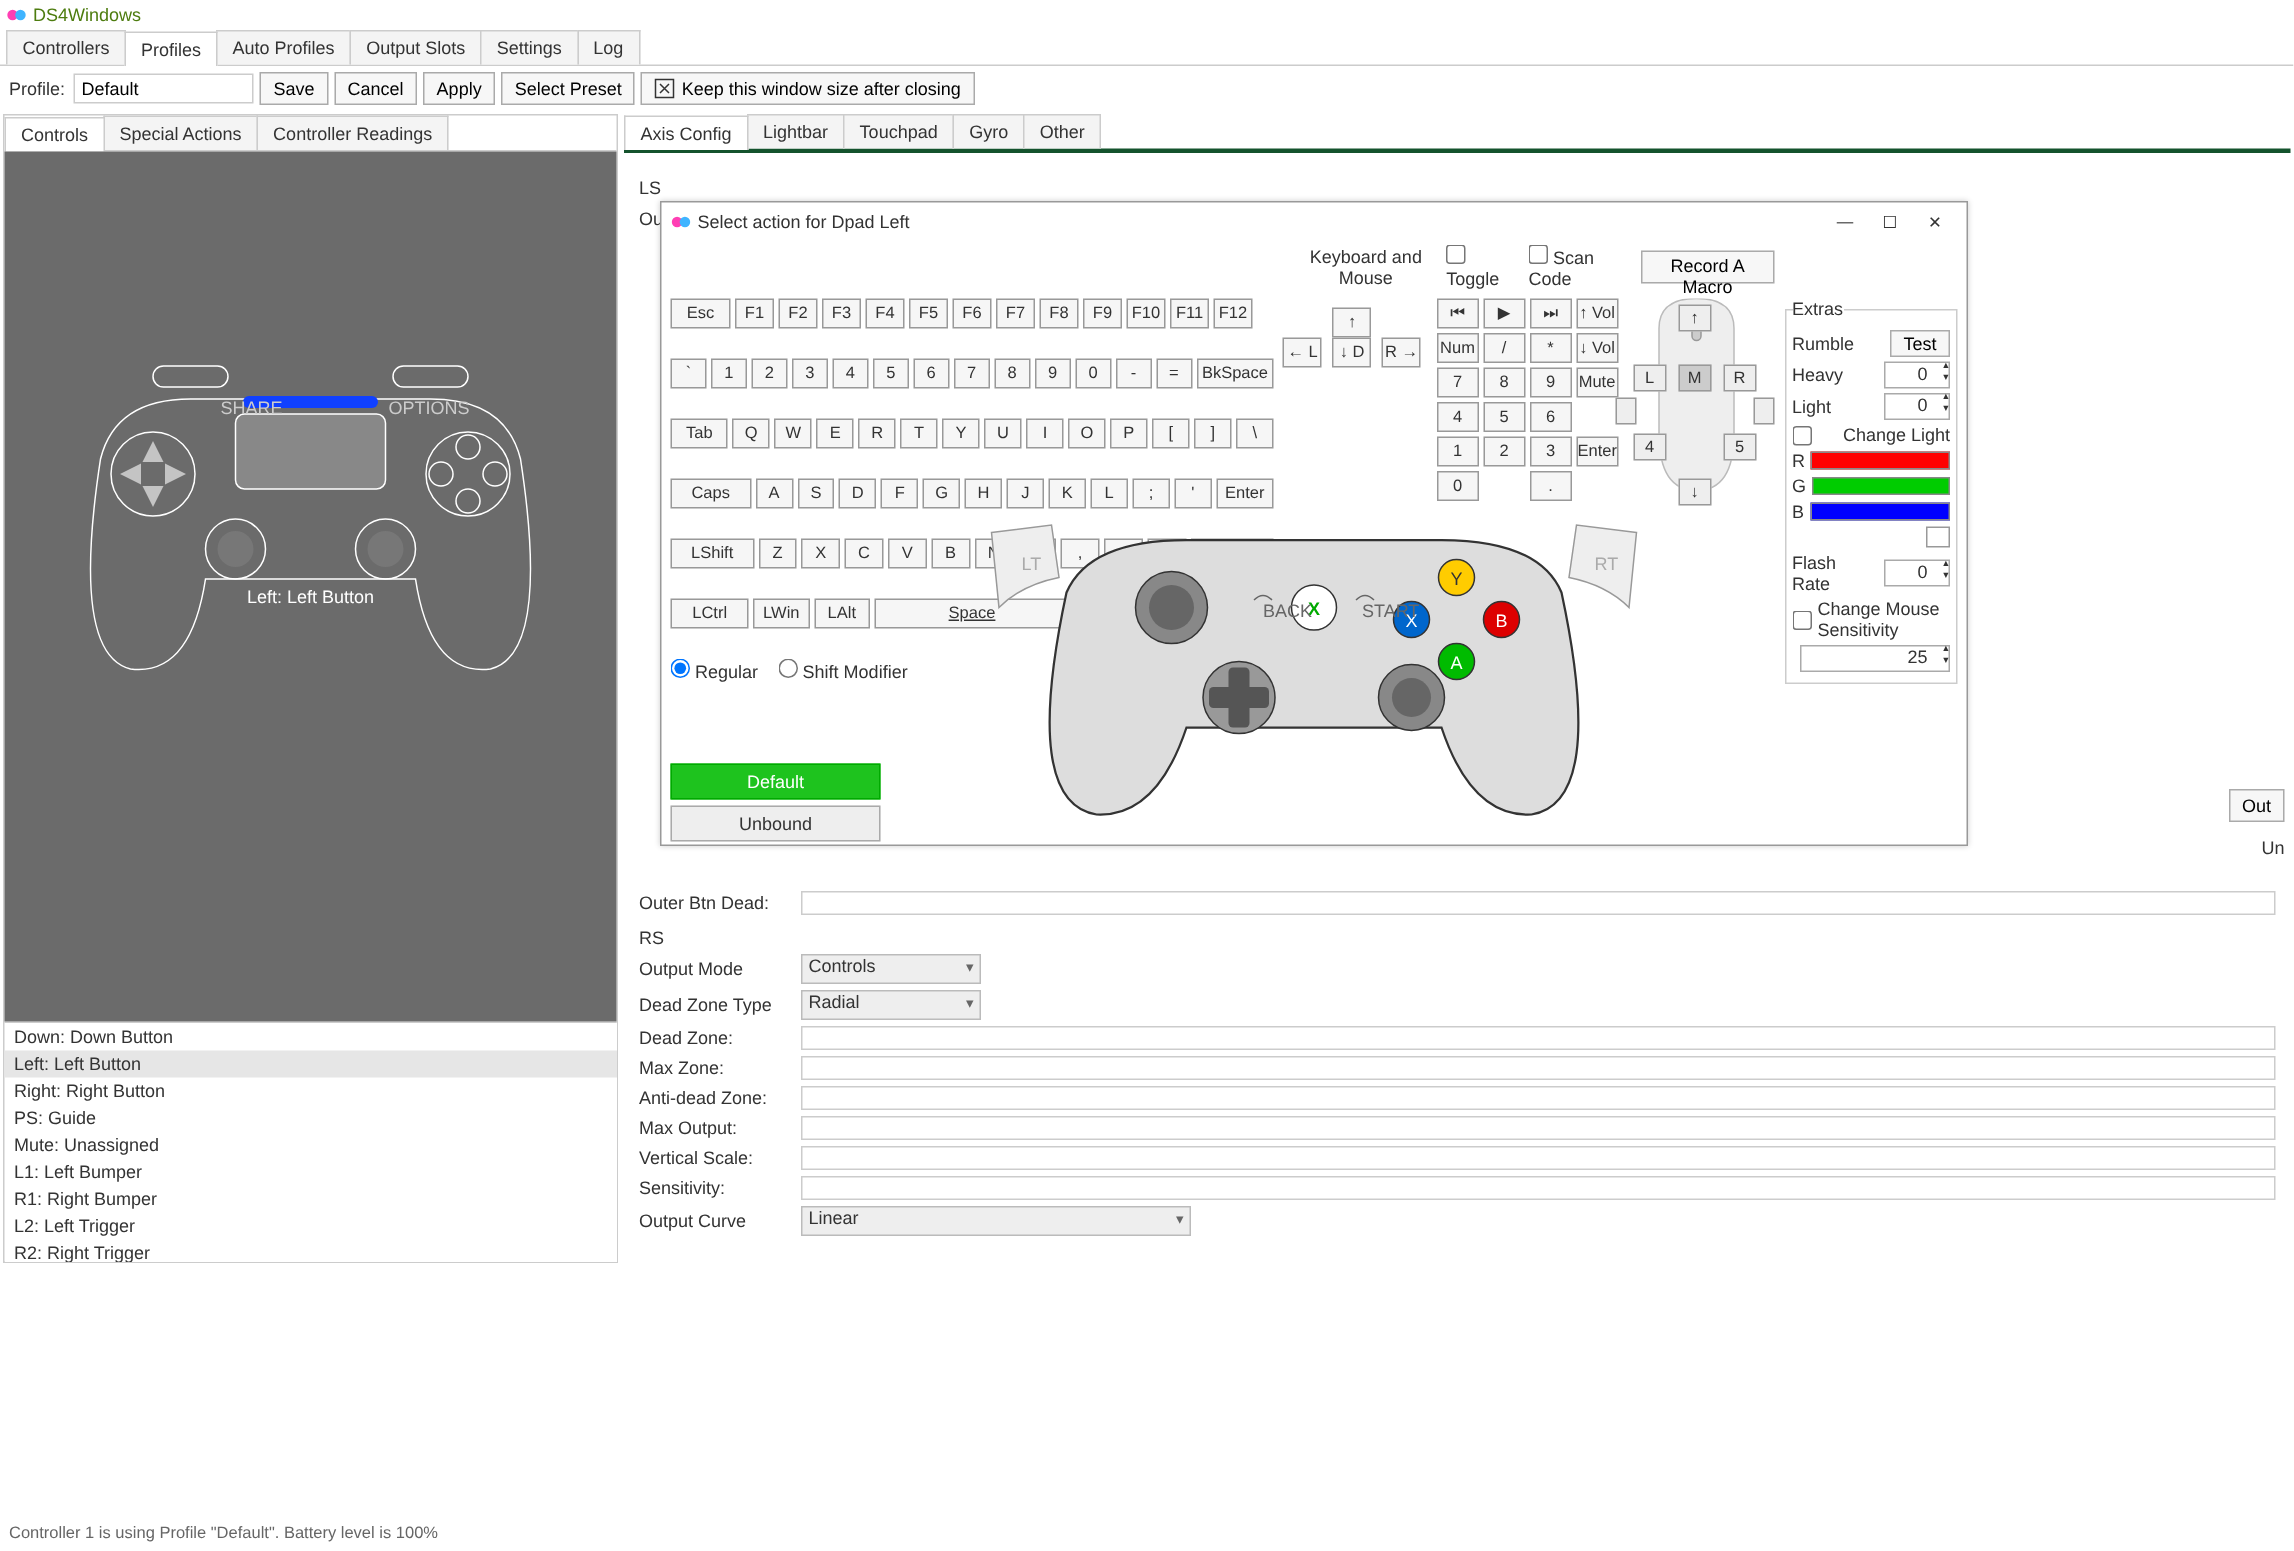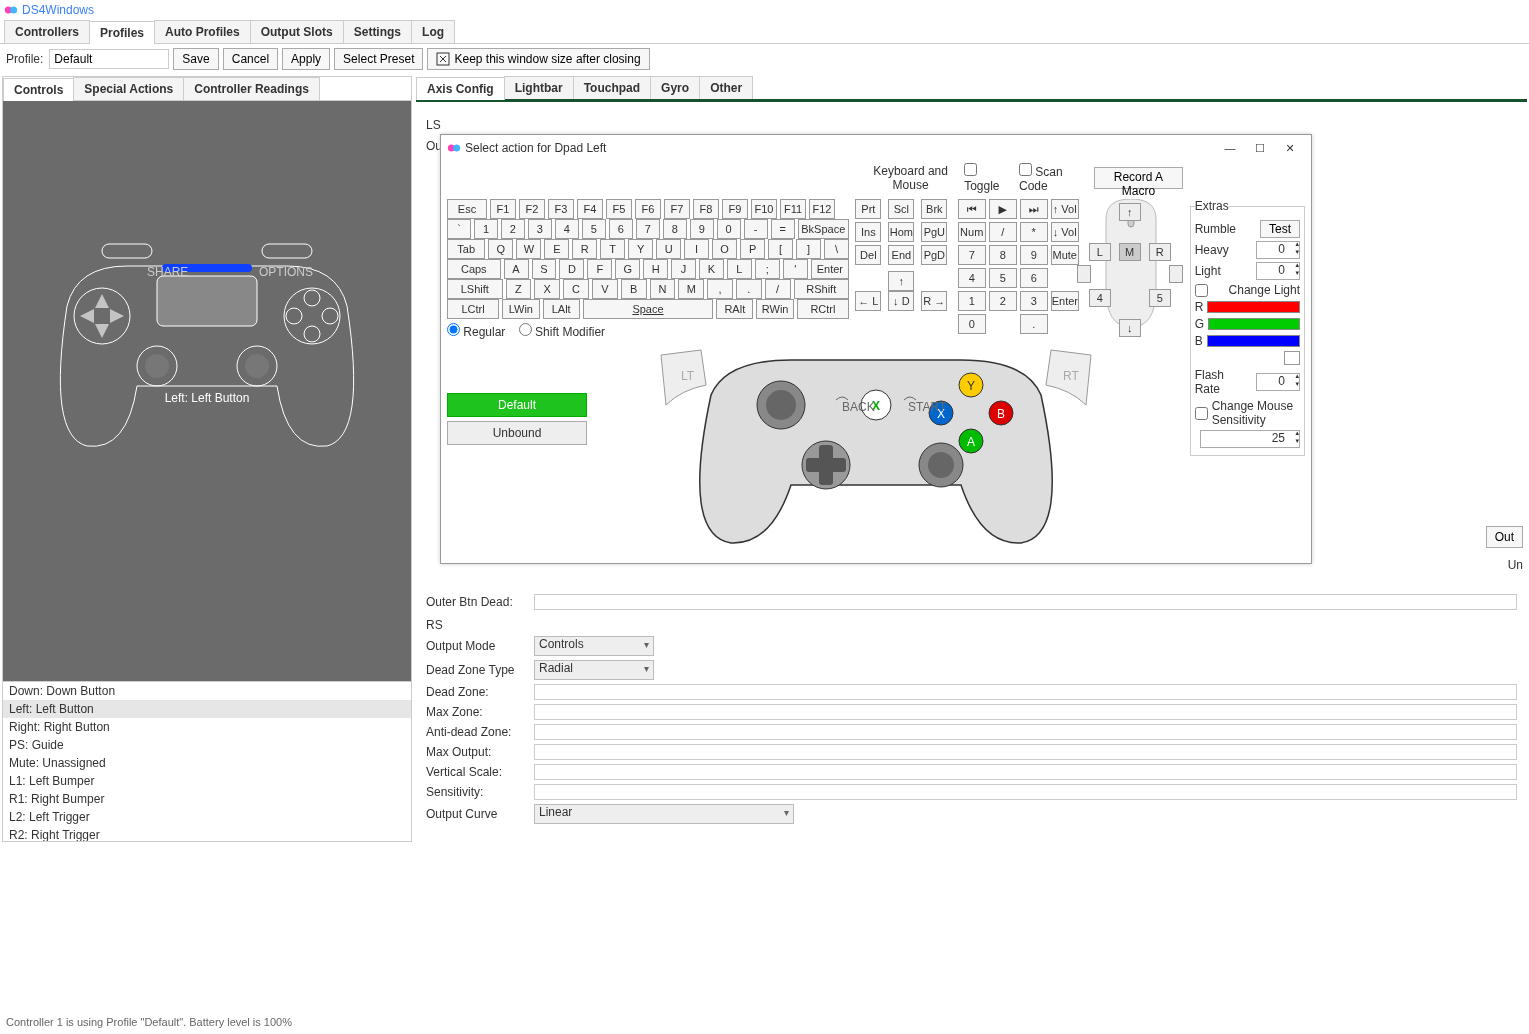--- a/index.html
+++ b/index.html
@@ -1,20 +1,20 @@
 <!DOCTYPE html>
 <html><head>
 <meta charset="utf-8">
 <style>
 * { box-sizing: border-box; margin: 0; padding: 0; font-family: "Segoe UI", Tahoma, sans-serif; font-size: 12px; }
 body { background: #fff; color: #333; width: 1529px; height: 1034px; overflow: hidden; position: relative; }
-.titlebar { height: 20px; display: flex; align-items: center; padding: 0 4px; color: #3b82f6; }
+.titlebar { height: 20px; display: flex; align-items: center; padding: 0 4px; color: #4d7c0f; }
 .titlebar .logo { width: 14px; height: 14px; margin-right: 4px; }
 .tabstrip { display: flex; border-bottom: 1px solid #ccc; padding-left: 4px; }
-.tab { padding: 4px 10px; border: 1px solid #ccc; border-bottom: none; margin-right: -1px; background: #f4f4f4; cursor: pointer; font-weight: bold; }
+.tab { padding: 4px 10px; border: 1px solid #ccc; border-bottom: none; margin-right: -1px; background: #f4f4f4; cursor: pointer; }
 .tab.active { background: #fff; position: relative; top: 1px; }
 .toolbar { display: flex; align-items: center; padding: 4px 6px; gap: 4px; }
 .toolbar label { margin-right: 2px; }
 .toolbar input[type=text] { width: 120px; height: 20px; border: 1px solid #ccc; padding: 0 4px; }
 .btn { border: 1px solid #aaa; background: #f7f7f7; padding: 2px 8px; height: 22px; cursor: pointer; }
 .btn.toggle { display: flex; align-items: center; gap: 4px; }
 .columns { display: flex; height: 770px; }
 .leftcol { width: 410px; border: 1px solid #ccc; margin: 2px; display: flex; flex-direction: column; }
 .subtabstrip { display: flex; border-bottom: 1px solid #ccc; }
 .controller-area { flex: 1; background: #6b6b6b; position: relative; display: flex; flex-direction: column; align-items: center; justify-content: center; }
@@ -32,21 +32,21 @@
 .select::after { content: "▾"; position: absolute; right: 4px; top: 2px; color: #666; font-size: 10px; }
 .sliderfield { display: flex; align-items: center; margin: 4px 0; gap: 8px; }
 .sliderfield label { width: 100px; }
 .sliderfield .track { flex: 1; height: 16px; border: 1px solid #ccc; background: #fff; }
 .popup { position: absolute; left: 440px; top: 134px; width: 872px; height: 430px; background: #fff; border: 1px solid #999; box-shadow: 0 0 4px rgba(0,0,0,.2); z-index: 100; display: flex; flex-direction: column; }
 .popup-title { display: flex; align-items: center; padding: 4px 6px; }
 .popup-title .spacer { flex: 1; }
 .winbtn { width: 30px; height: 18px; display: flex; align-items: center; justify-content: center; cursor: pointer; font-size: 11px; }
 .popup-body { flex: 1; display: flex; padding: 4px 6px; gap: 6px; }
 .kb-section { width: 402px; }
-.kb-row { display: flex; gap: 3px; margin-bottom: 0; }
+.kb-row { display: flex; gap: 3px; margin-bottom: 20px; }
 .key { border: 1px solid #999; background: #f6f6f6; text-align: center; height: 20px; line-height: 18px; font-size: 11px; cursor: pointer; }
 .k1 { width: 26px; } .k15 { width: 40px; } .k2 { width: 56px; } .ksp { width: 140px; text-decoration: underline; }
 .nav-section { width: 104px; text-align: center; }
 .nav-grid { display: grid; grid-template-columns: repeat(3,30px); gap: 3px; justify-content: center; }
 .np-section { width: 130px; }
 .np-grid { display: grid; grid-template-columns: repeat(4,28px); gap: 3px; }
 .np-grid .key { height: 20px; }
 .mouse-section { width: 100px; text-align: center; position: relative; }
 .mouse-svg { width: 90px; height: 130px; }
 .mouse-btn { border: 1px solid #999; background: #eee; position: absolute; width: 22px; height: 18px; text-align: center; line-height: 16px; font-size: 11px; cursor:pointer; }
@@ -321,31 +321,20 @@
         <label><input type="radio" name="rm" checked="" style=""> <span>Regular</span></label>
         &nbsp;&nbsp;
         <label><input type="radio" name="rm" style=""> <span>Shift Modifier</span></label>
       </div>
       <div style="height:50px"></div>
       <div class="default-btn">Default</div>
       <div class="unbound-btn">Unbound</div>
     </div>
 
     <div class="nav-section">
-      <div class="nav-grid" id="navg">
-          <div class="key k1">Prt</div>
-          <div class="key k1">Scl</div>
-          <div class="key k1">Brk</div>
-          <div class="key k1">Ins</div>
-          <div class="key k1">Hom</div>
-          <div class="key k1">PgU</div>
-          <div class="key k1">Del</div>
-          <div class="key k1">End</div>
-          <div class="key k1">PgD</div>
-        </div>
       <div style="height:6px"></div>
       <div class="nav-grid">
           <span></span>
           <div class="key k1">↑</div>
           <span></span>
         </div>
       <div class="nav-grid" id="navlr">
           <div class="key k1">← L</div>
           <div class="key k1">↓ D</div>
           <div class="key k1">R →</div>

